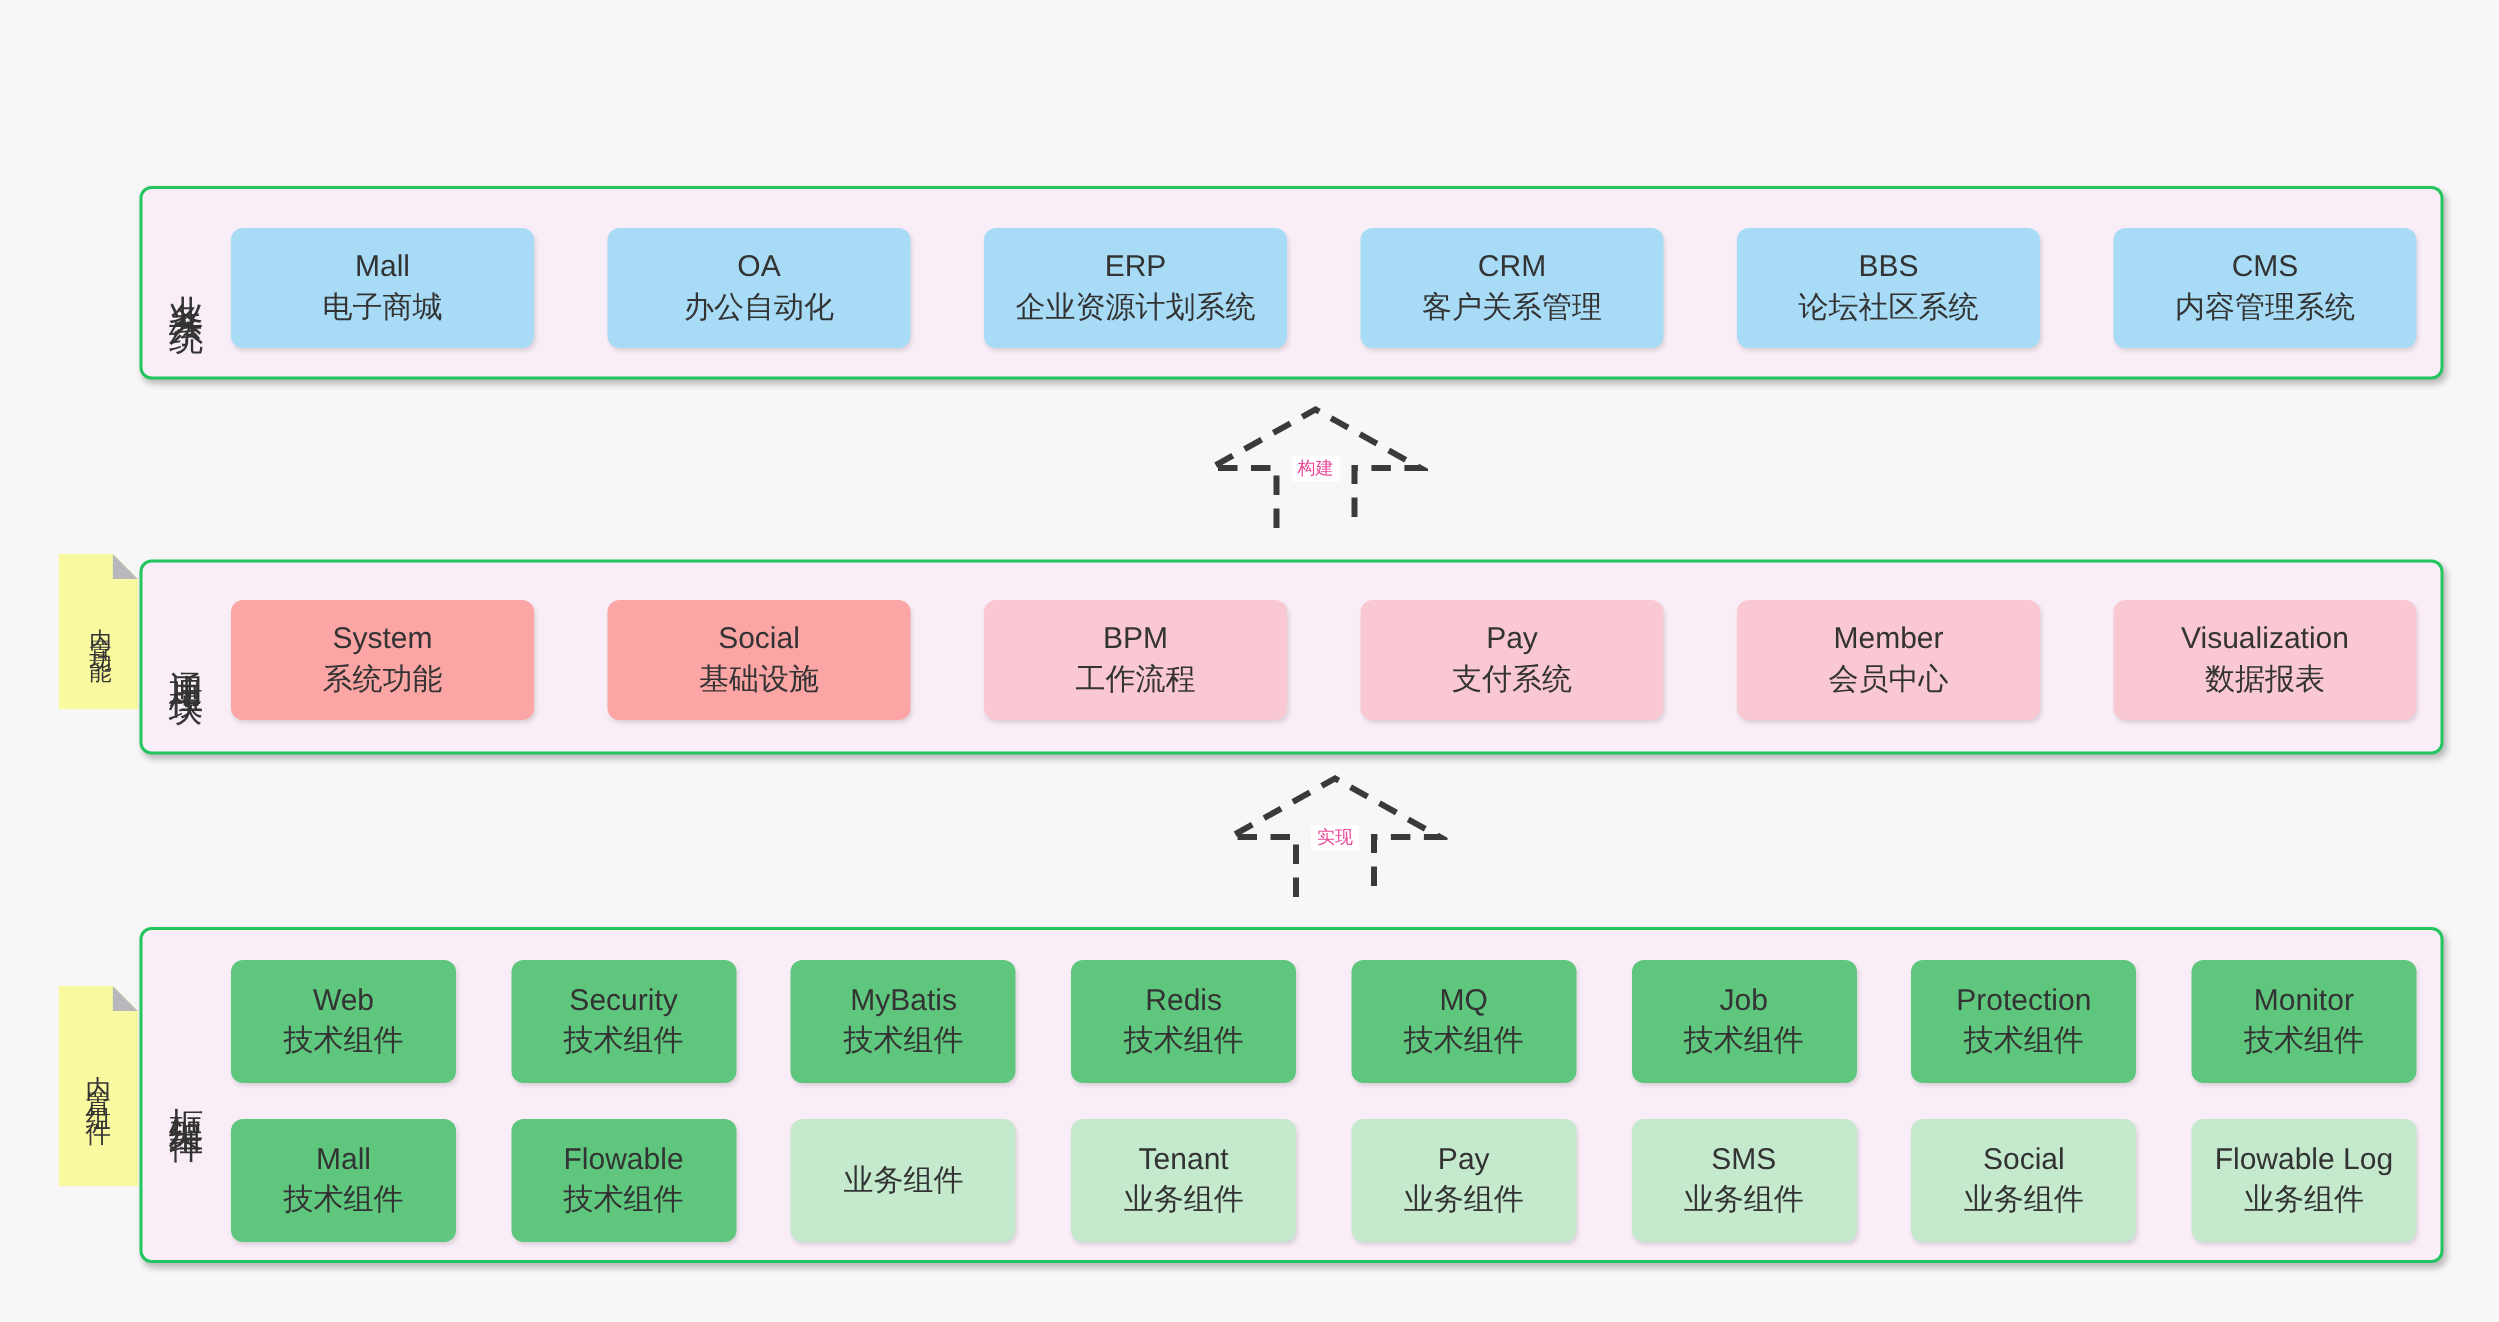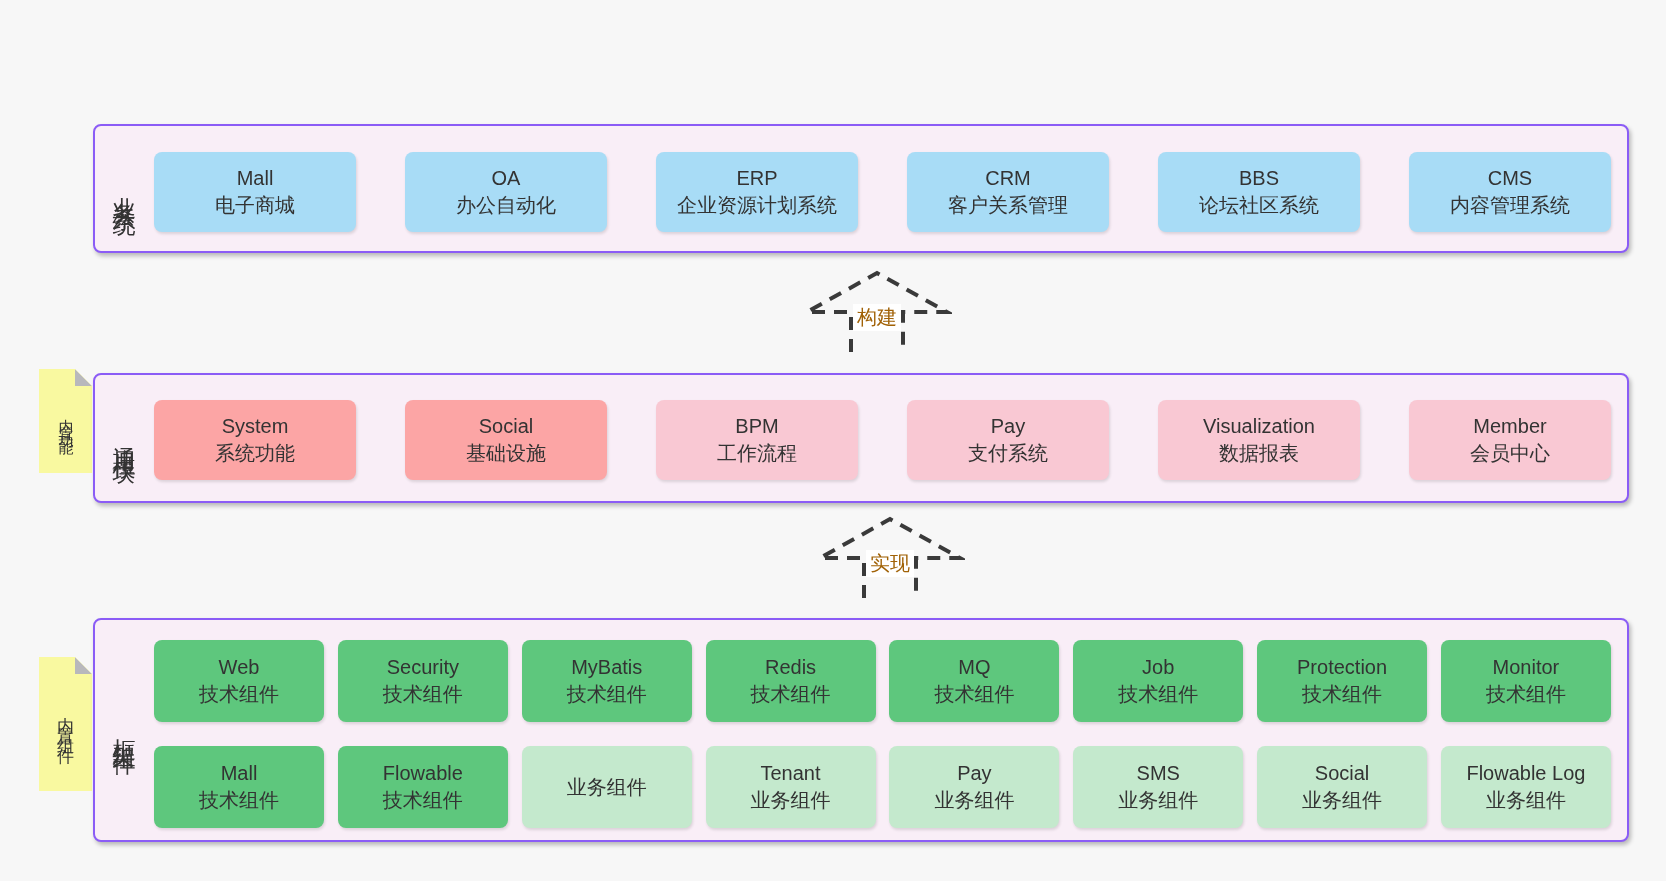--- a/index.html
+++ b/index.html
@@ -10,21 +10,21 @@
   .page{
     position:relative;
     width:1666px;height:881px;
     background:#f7f7f7;
     overflow:hidden;
   }
   
   .panel{
     position:absolute;left:93px;width:1536px;
     background:#f9eef7;
-    border:2px solid #8b5cf6;
+    border:2px solid #22c55e;
     border-radius:8px;
     box-shadow:2px 3px 4px rgba(0,0,0,.25);
     box-sizing:border-box;
   }
   #panel-business{top:124px;height:129px;}
   #panel-modules{top:373px;height:130px;}
   #panel-framework{top:618px;height:224px;}
 
   .v-label{
     position:absolute;left:10px;top:0;height:100%;width:40px;
@@ -44,21 +44,21 @@
   
   .box{
     border-radius:8px;
     display:flex;flex-direction:column;align-items:center;justify-content:center;
     text-align:center;
     font-size:20px;line-height:27px;color:#333;
     box-shadow:1px 2px 3px rgba(0,0,0,.12);
     padding:2px 4px;box-sizing:border-box;
   }
   .w6{width:202px;}
-  .w8{width:170px;}
+  .w8{width:150px;}
   .blue{background:#a8dcf6;}
   .red{background:#fca5a5;}
   .pink{background:#f9c8d3;}
   .green{background:#5ec77d;}
   .green-light{background:#c4e9cd;}
 
   
   .note{
     position:absolute;left:39px;width:53px;
     background:#f9f9a0;
@@ -76,21 +76,21 @@
   #note-framework{top:657px;height:134px;font-size:17px;letter-spacing:10px;}
 
   
   .arrow-wrap{position:absolute;width:150px;height:86px;}
   #arrow-build{left:802px;top:268px;}
   #arrow-implement{left:815px;top:514px;}
   .arrow-wrap svg{position:absolute;left:0;top:0;}
   .arrow-label{
     position:absolute;left:50%;top:36px;transform:translateX(-50%);
     background:#ffffff;padding:0 4px;
-    font-size:20px;color:#a16207;white-space:nowrap;
+    font-size:12px;color:#ec4899;white-space:nowrap;
   }
 </style>
 </head>
 <body>
 
 <div class="page">
 
   <section class="panel" id="panel-business">
     <div class="v-label">业务系统</div>
     <div class="row">
@@ -142,26 +142,26 @@
       </div>
       <div class="box w6 pink">
         <span>BPM</span>
         <span>工作流程</span>
       </div>
       <div class="box w6 pink">
         <span>Pay</span>
         <span>支付系统</span>
       </div>
       <div class="box w6 pink">
+        <span>Member</span>
+        <span>会员中心</span>
+      </div>
+      <div class="box w6 pink">
         <span>Visualization</span>
         <span>数据报表</span>
-      </div>
-      <div class="box w6 pink">
-        <span>Member</span>
-        <span>会员中心</span>
       </div>
     </div>
   </section>
 
   <div class="arrow-wrap" id="arrow-implement">
     <svg width="150" height="86" viewBox="0 0 150 86">
       <path d="M49,84 L49,44 L5,44 L75,5 L145,44 L101,44 L101,84" fill="none" stroke="#3a3a3a" stroke-width="4" stroke-dasharray="13 9"></path>
     </svg>
     <div class="arrow-label">实现</div>
   </div>

